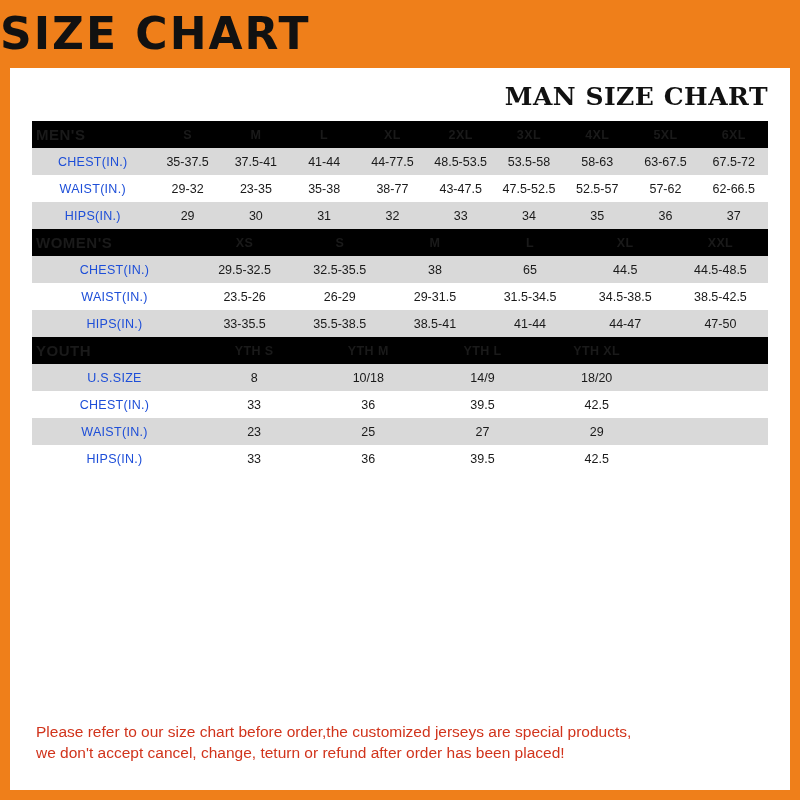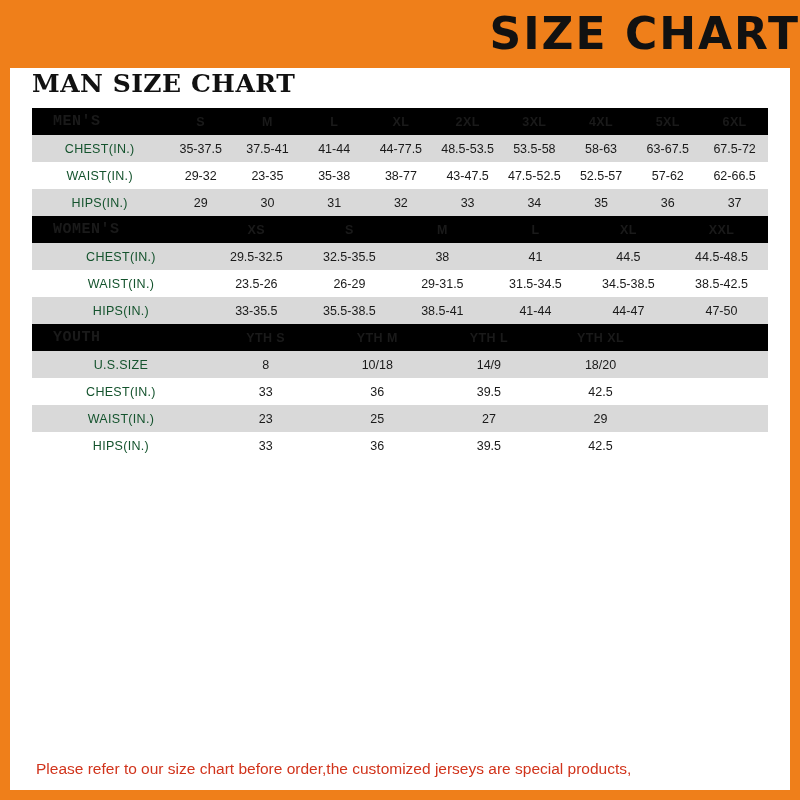--- a/index.html
+++ b/index.html
@@ -20,42 +20,42 @@
     box-sizing: border-box;
     background: #ffffff;
     border-left: 10px solid #ef7f1a;
     border-right: 10px solid #ef7f1a;
   }
   .banner {
     background: #ef7f1a;
     height: 68px;
     display: flex;
     align-items: center;
-    justify-content: flex-end;
+    justify-content: flex-start;
     margin: 0 -10px;
   }
   .banner-title {
     font-family: "DejaVu Sans", sans-serif;
     font-weight: bold;
     font-size: 44px;
     letter-spacing: 2px;
     color: #111111;
     line-height: 1;
   }
   .section {
     padding: 0 22px;
     box-sizing: border-box;
   }
   .section-title {
-    text-align: left;
+    text-align: right;
     font-family: "DejaVu Serif", serif;
     font-weight: bold;
     font-size: 25px;
     color: #111111;
-    margin: 1px 0 10px 0;
+    margin: 14px 0 10px 0;
     letter-spacing: 0.5px;
   }
   table.chart {
     width: 100%;
     border-collapse: collapse;
     table-layout: fixed;
   }
   table.chart th, table.chart td {
     text-align: center;
     font-size: 12.5px;
@@ -70,37 +70,37 @@
   }
   thead th {
     color: #ffffff;
     font-size: 14px;
     font-weight: bold;
     height: 34px;
     letter-spacing: 0.4px;
   }
   thead th.rowhead {
     text-align: left;
-    padding-left: 21px;
-    font-family: Liberation Mono, monospace;
+    padding-left: 4px;
+    font-family: Liberation Sans, sans-serif;
     font-size: 15px;
     letter-spacing: 0.5px;
   }
   tbody tr.odd { background: #d9d9d9; }
   tbody tr.even { background: #ffffff; }
   tbody td.rowhead {
     font-size: 12.5px;
     letter-spacing: 0.3px;
-    color: #14532d;
+    color: #1d4ed8;
   }
   .footnote {
     position: absolute;
     left: 10px;
     right: 10px;
-    bottom: 10px;
+    bottom: 26px;
     padding: 6px 16px 10px 16px;
     box-sizing: border-box;
     color: #d1341c;
     font-size: 15.5px;
     line-height: 1.35;
     font-family: "Liberation Sans", sans-serif;
     text-align: left;
   }
   .footnote-line { display: block; }
   .bottom-bar {
@@ -189,21 +189,21 @@
           <th style="width:13%">XL</th>
           <th style="width:13%">XXL</th>
         </tr>
       </thead>
       <tbody>
         <tr class="odd">
           <td class="rowhead">CHEST(IN.)</td>
           <td>29.5-32.5</td>
           <td>32.5-35.5</td>
           <td>38</td>
-          <td>41</td>
+          <td>65</td>
           <td>44.5</td>
           <td>44.5-48.5</td>
         </tr>
         <tr class="even">
           <td class="rowhead">WAIST(IN.)</td>
           <td>23.5-26</td>
           <td>26-29</td>
           <td>29-31.5</td>
           <td>31.5-34.5</td>
           <td>34.5-38.5</td>
@@ -266,16 +266,17 @@
           <td>39.5</td>
           <td>42.5</td>
           <td></td>
         </tr>
       </tbody>
     </table>
   </div>
 
   <div class="footnote">
     <span class="footnote-line">Please refer to our size chart before order,the customized jerseys are special products,</span>
+    <span class="footnote-line">we don't accept cancel, change, teturn or refund after order has been placed!</span>
   </div>
 
   <div class="bottom-bar"></div>
 </div>
 
 </body></html>

